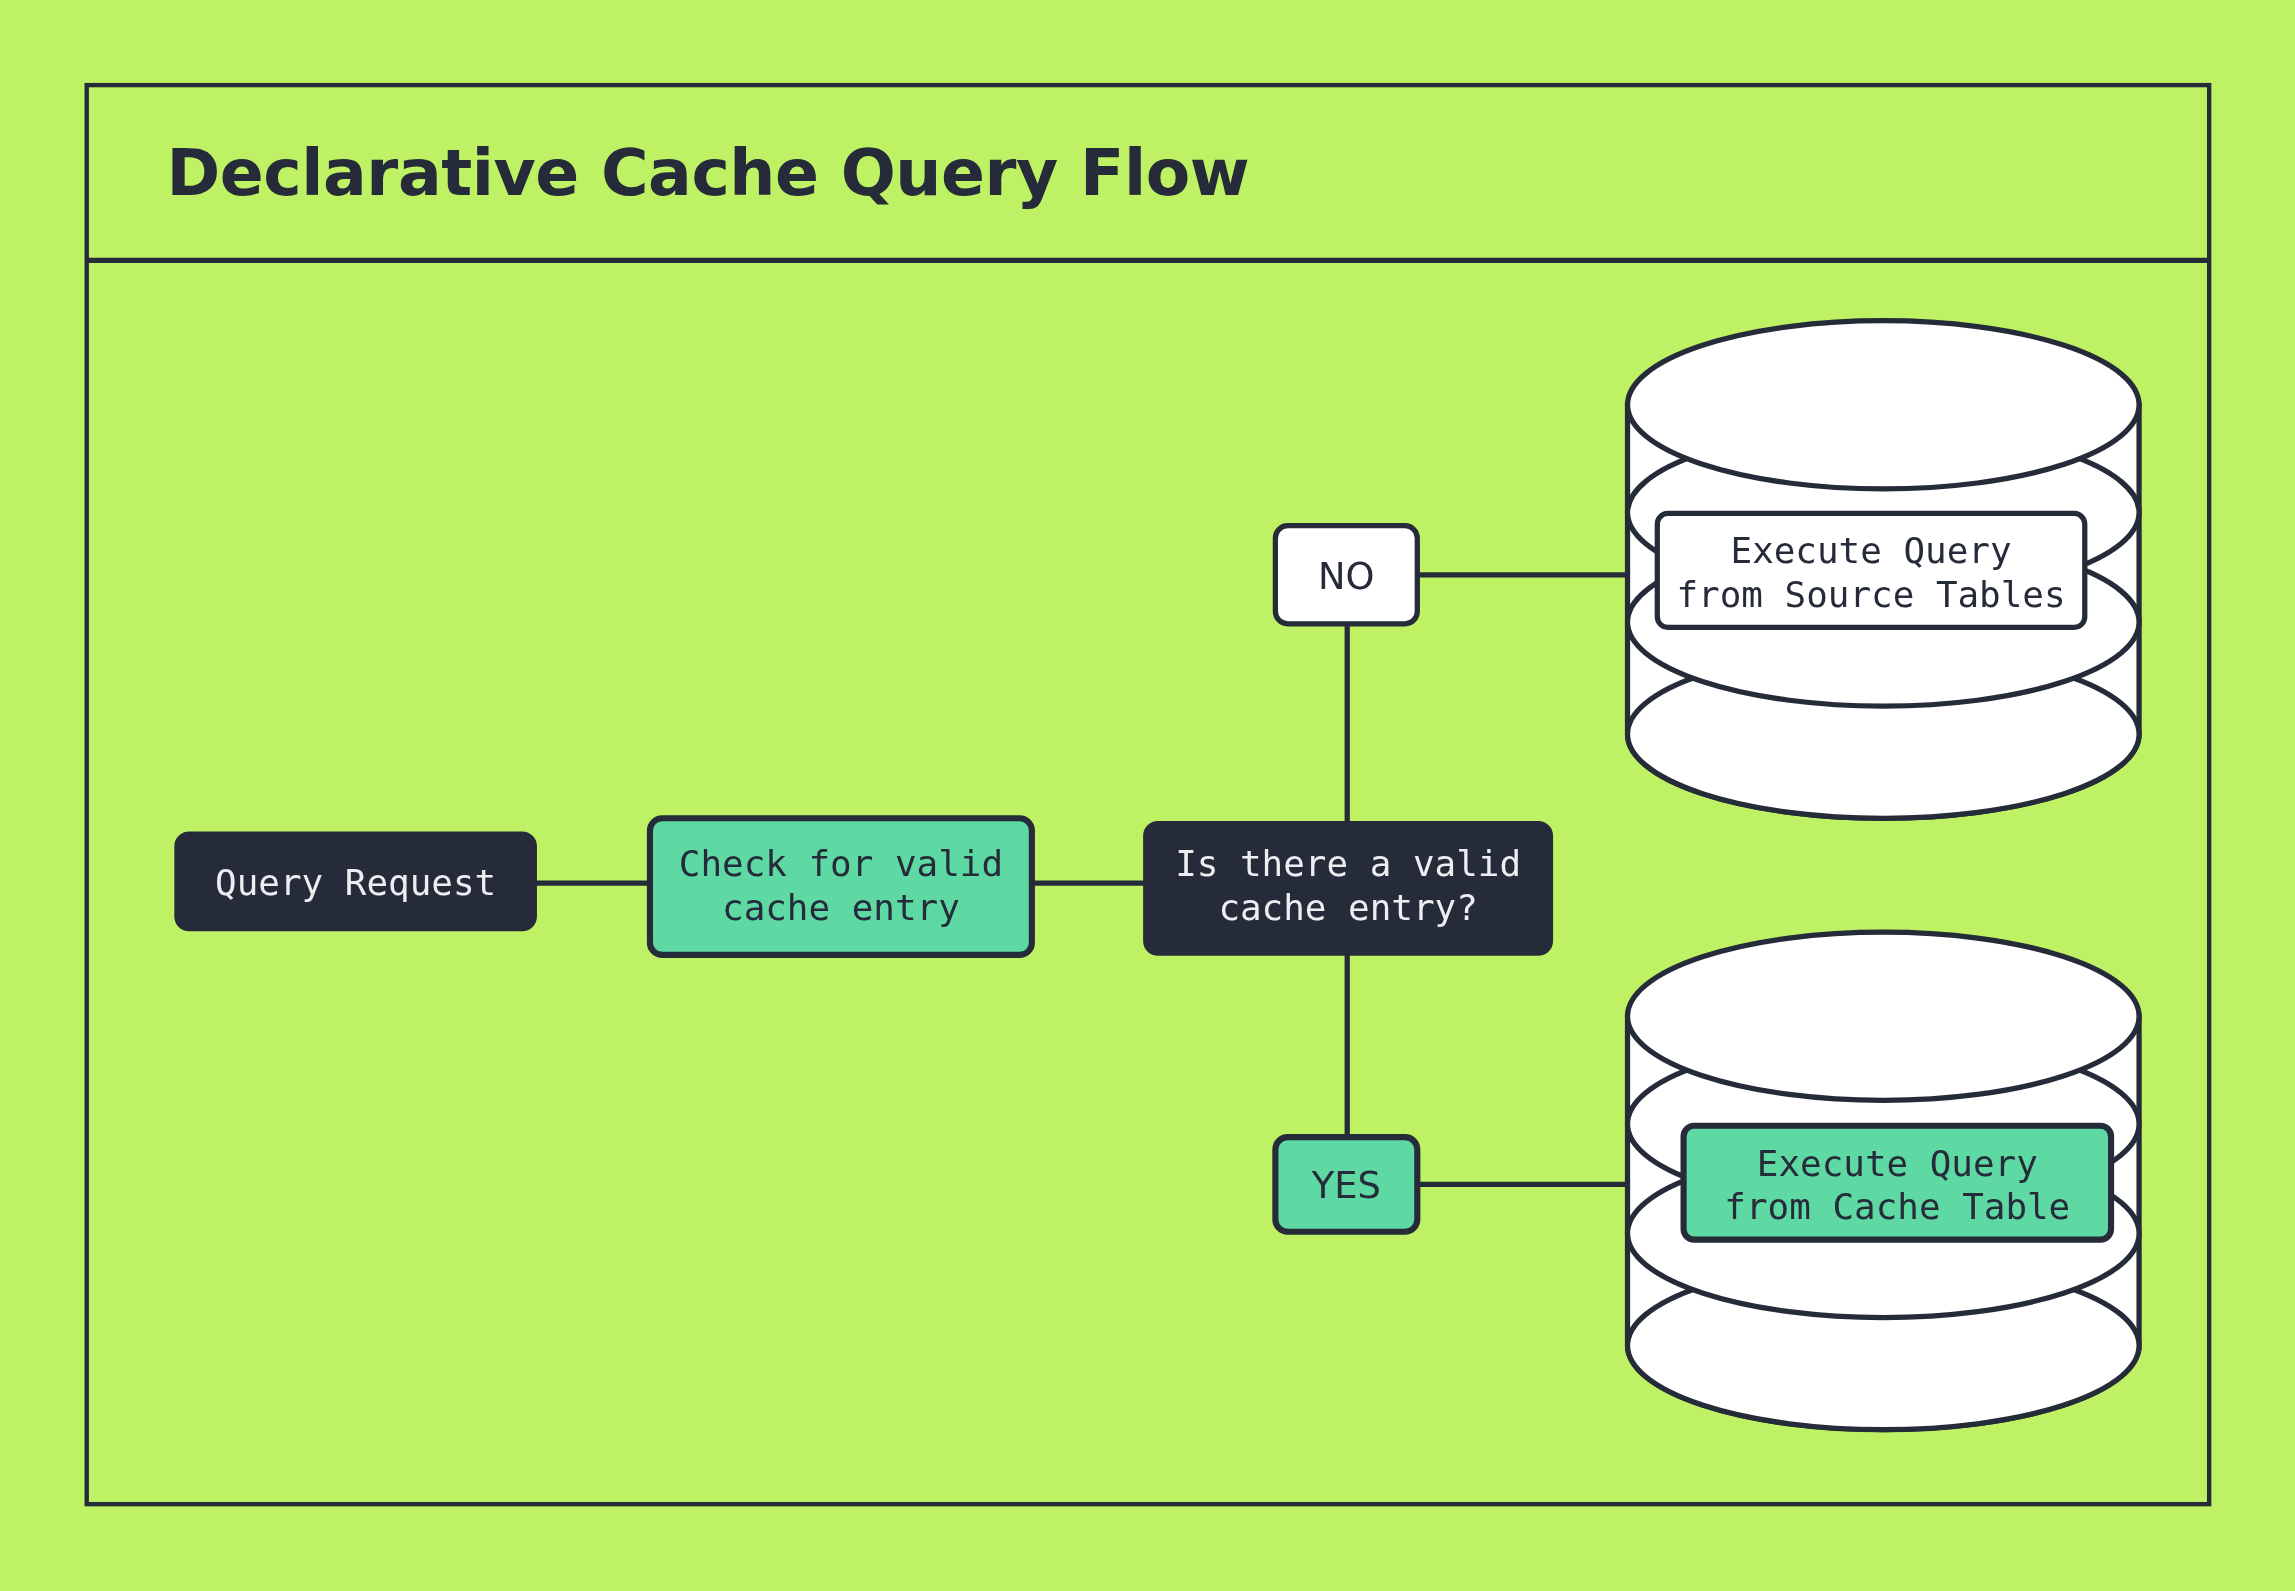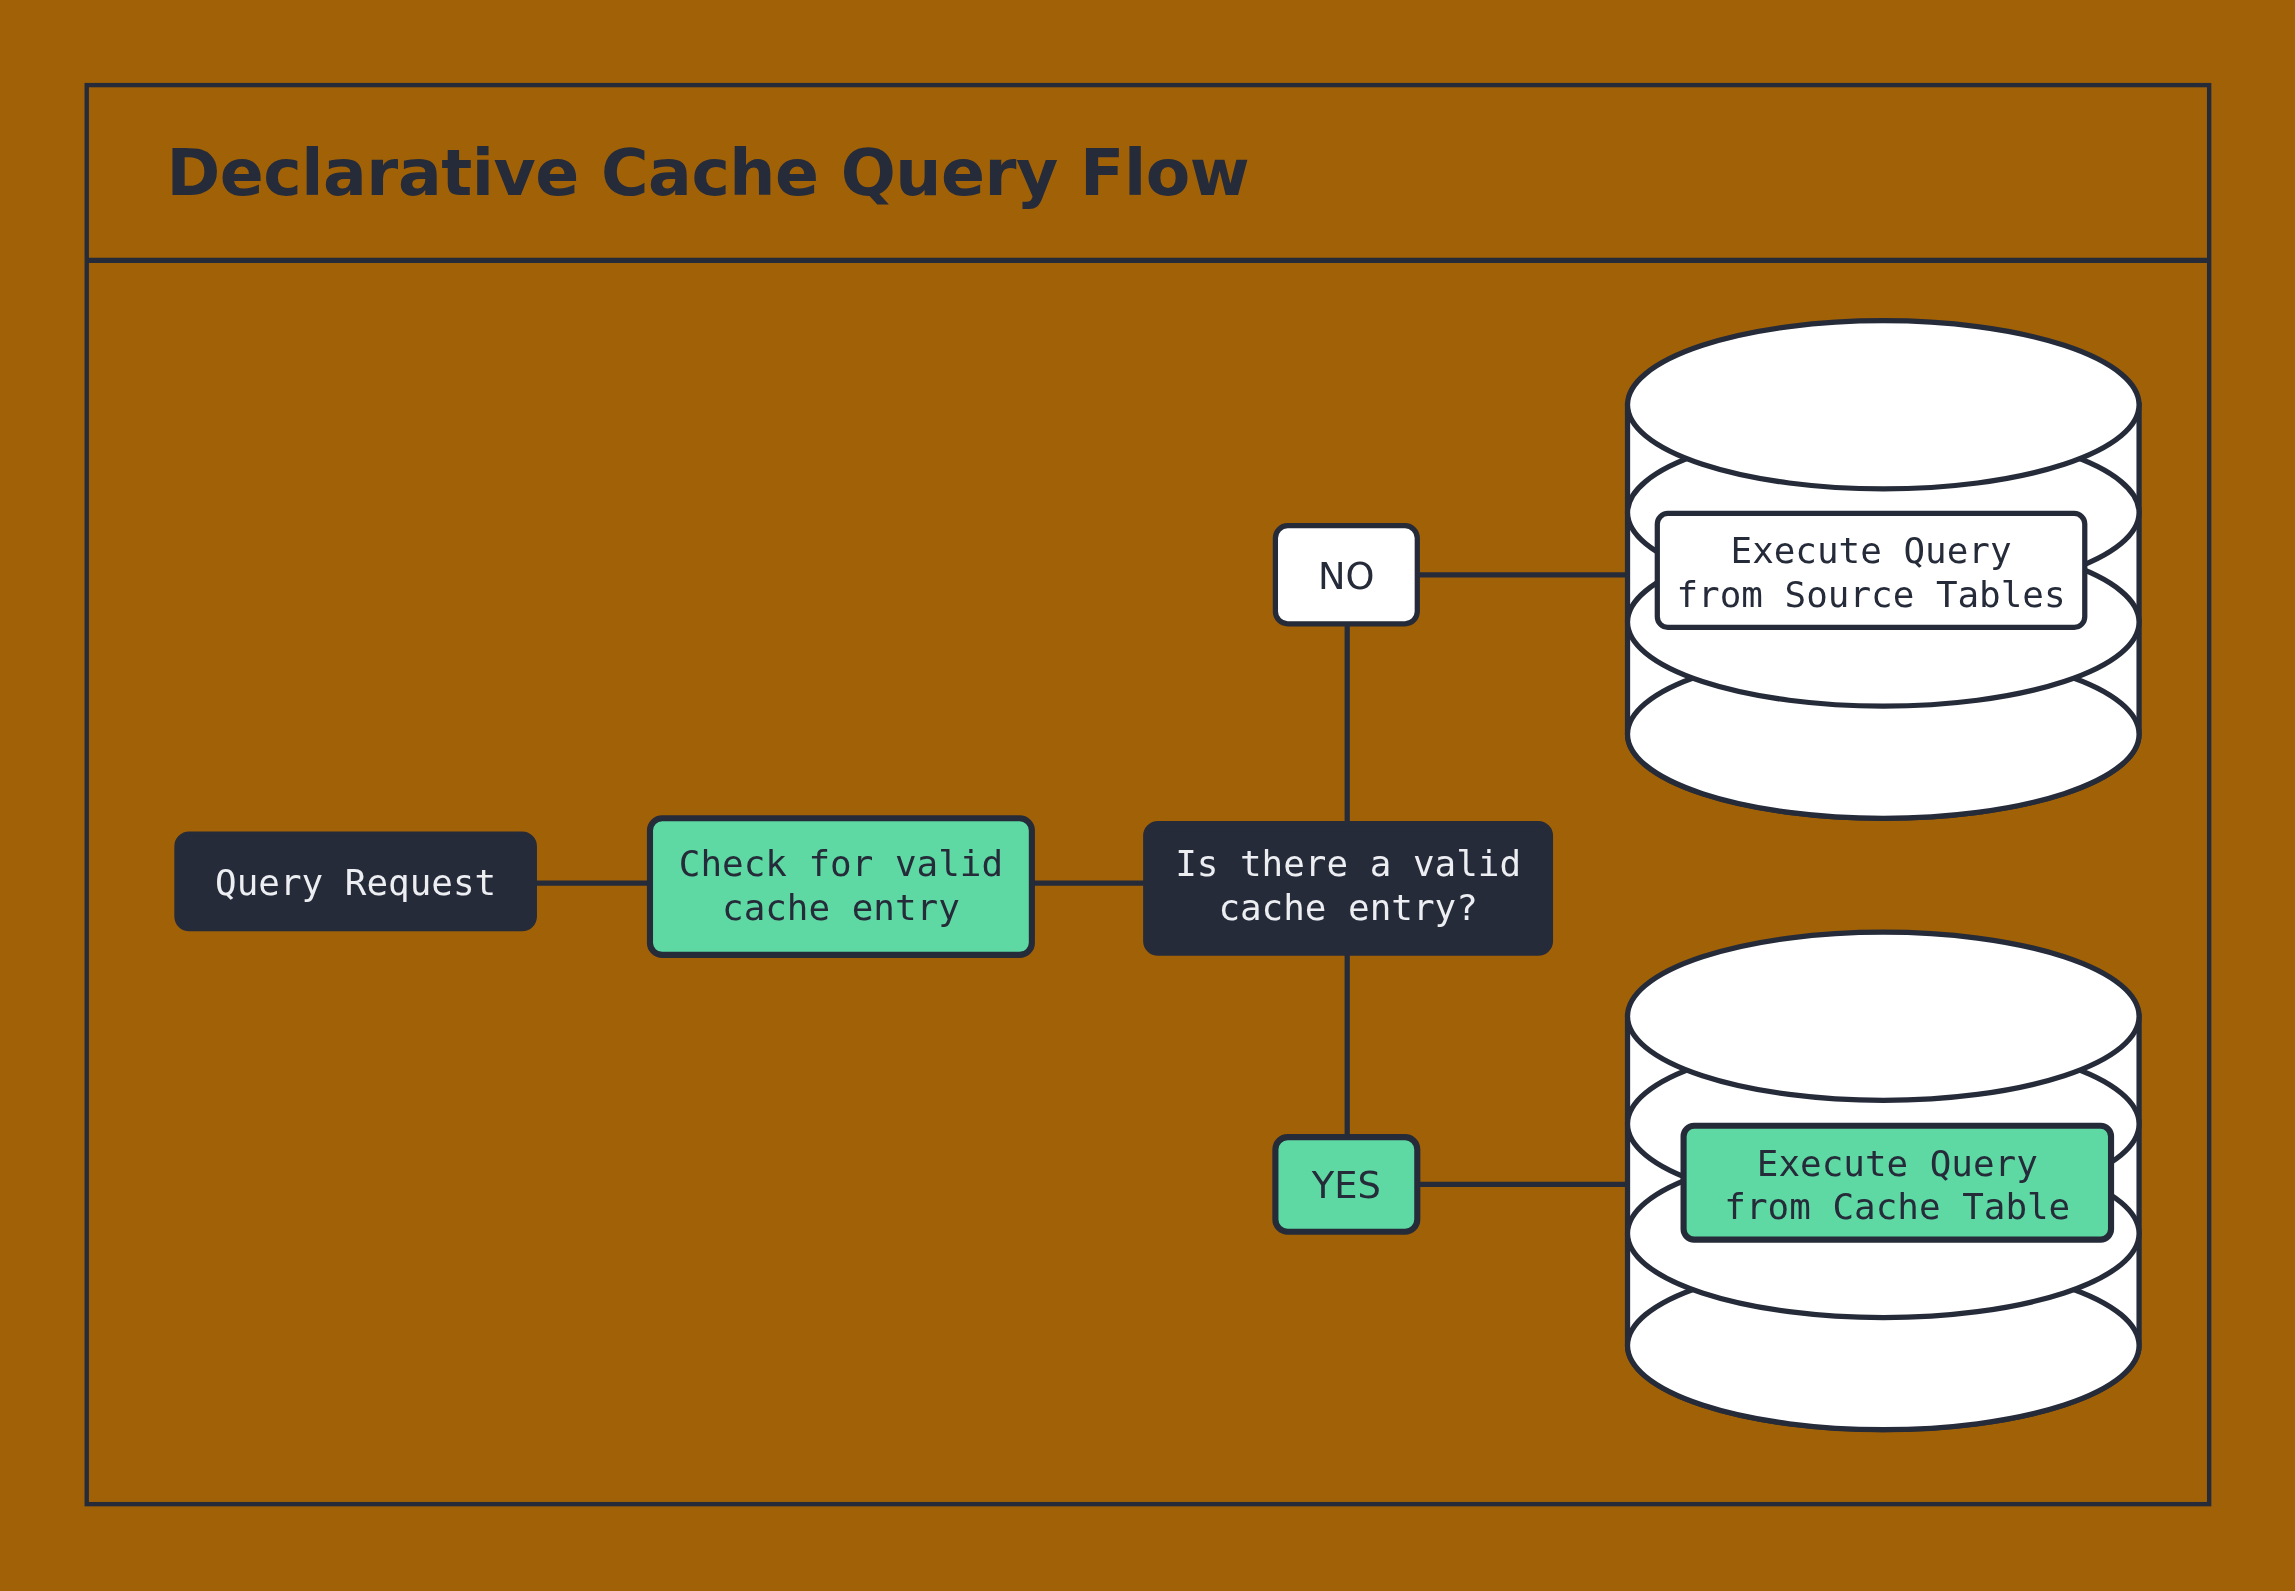--- a/index.html
+++ b/index.html
@@ -10,21 +10,21 @@
   body {
     width: 2295px;
     height: 1591px;
     font-family: "Liberation Sans", sans-serif;
     overflow: hidden;
   }
   #diagram-root {
     position: relative;
     width: 2295px;
     height: 1591px;
-    background: #a16207;
+    background: #bef264;
   }
   svg.flow-canvas {
     display: block;
     width: 2295px;
     height: 1591px;
   }
   .frame-rect {
     fill: none;
     stroke: #262b3a;
     stroke-width: 5;

